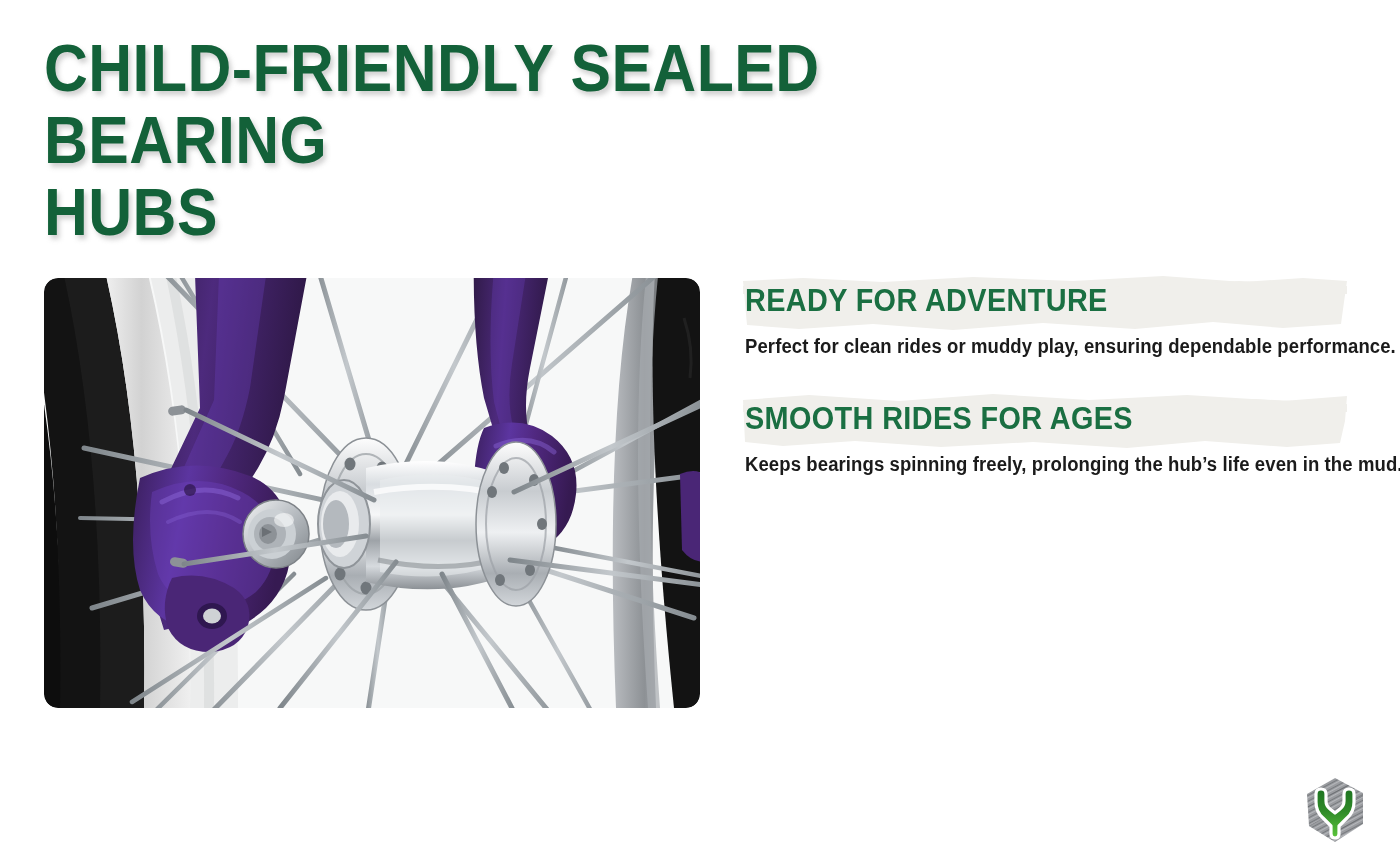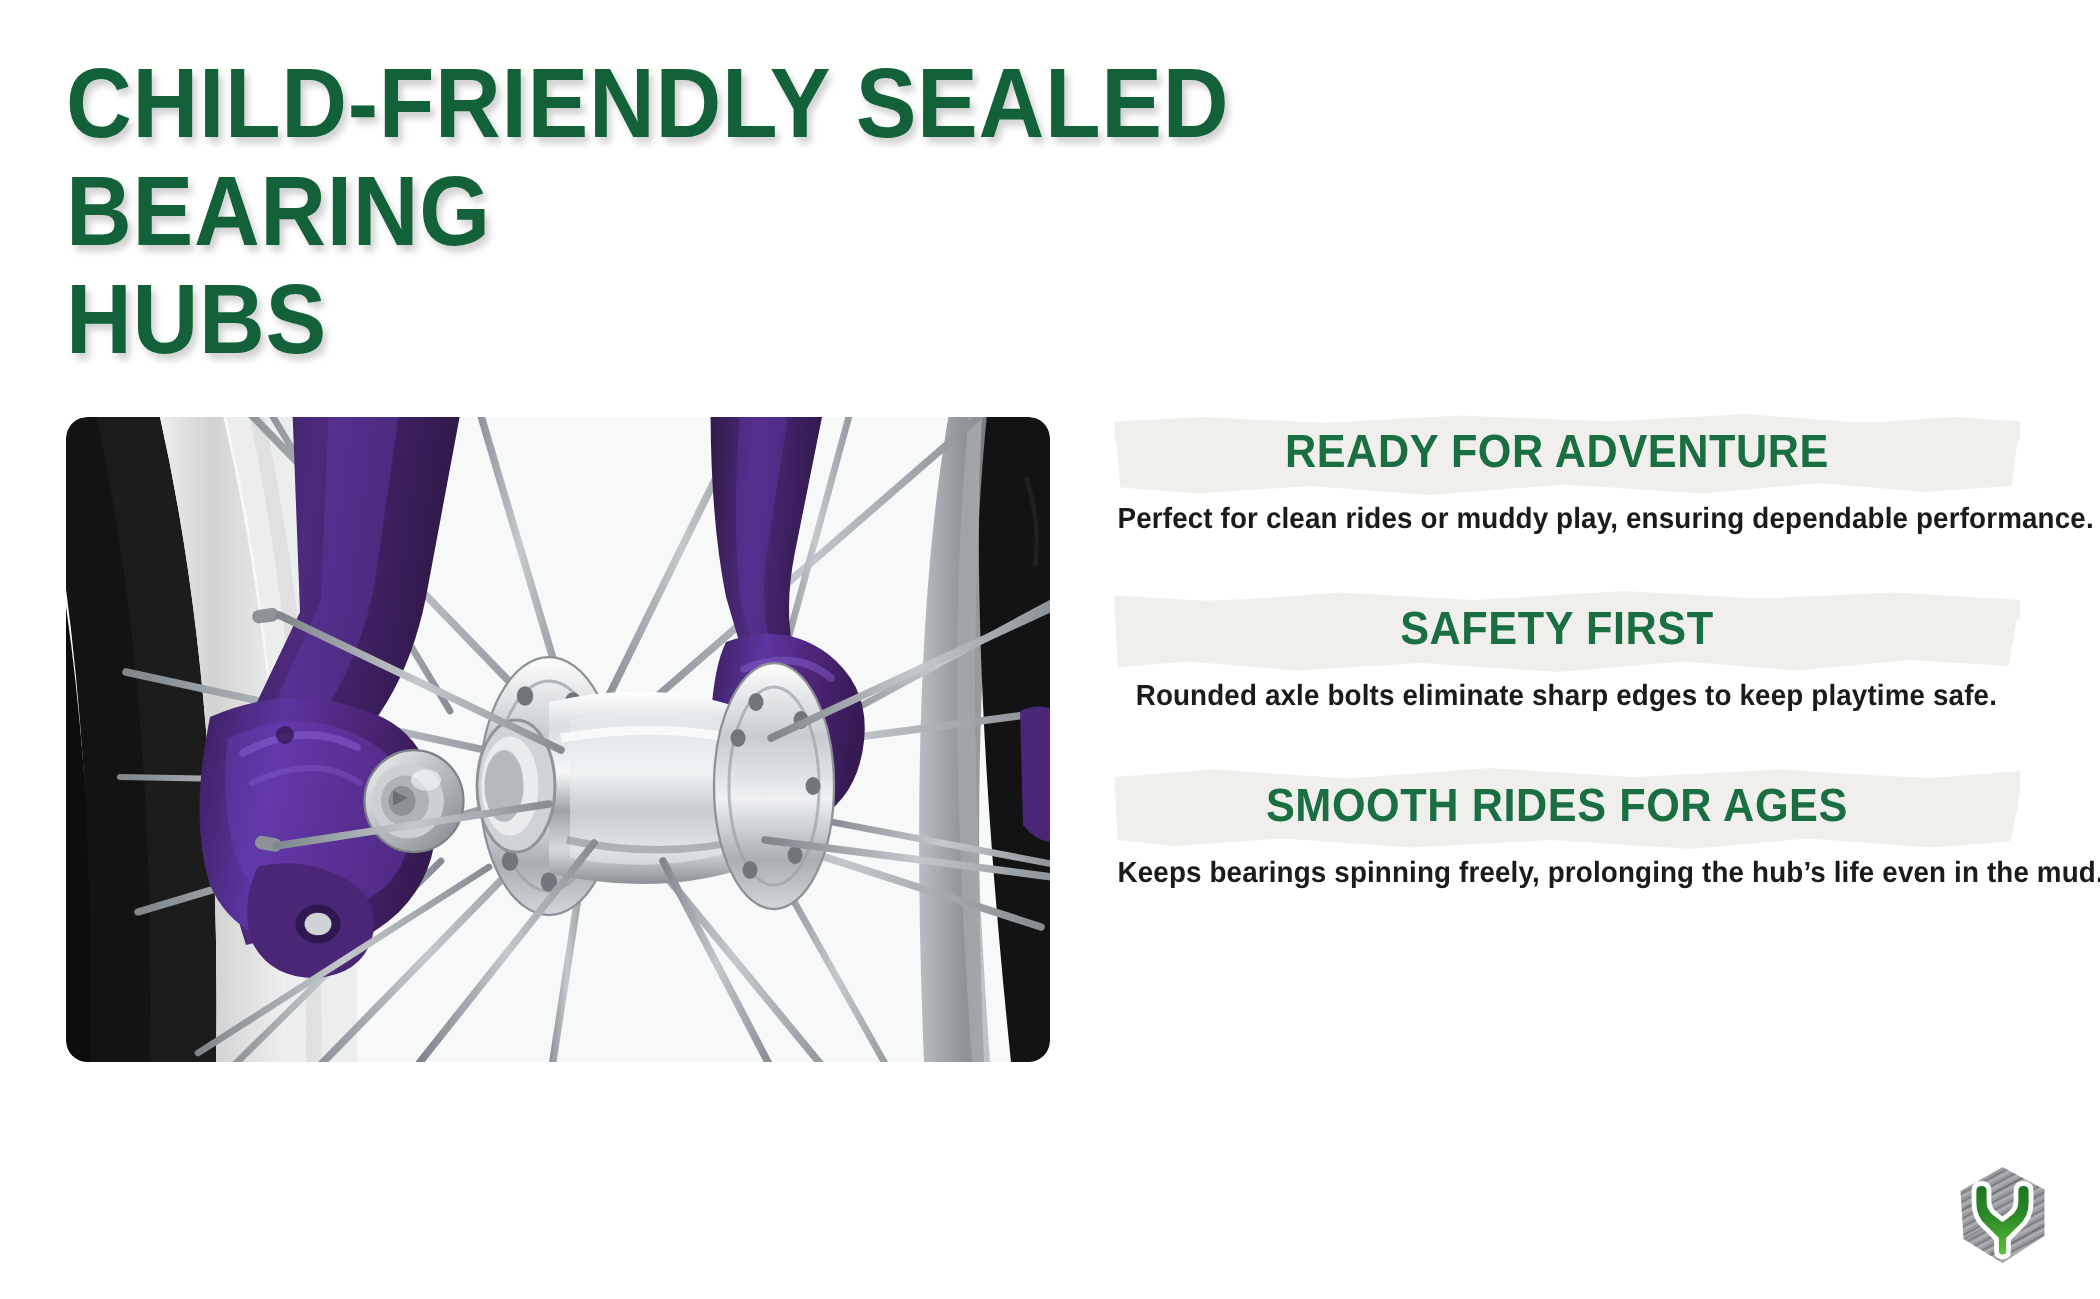--- a/index.html
+++ b/index.html
@@ -40,21 +40,20 @@
     overflow:hidden;
     background:#fbfbfb;
   }
   .photo svg{ display:block; width:100%; height:100%; }
 
   
   .features{
     position:absolute;
     left:745px; top:282px;
     width:630px;
-    text-align:center;
   }
   .feature{ position:relative; margin-bottom:42px; }
   .feature:last-child{ margin-bottom:0; }
 
   .brush{
     position:absolute;
     left:-2px; top:-10px;
     width:604px; height:62px;
     pointer-events:none;
   }
@@ -296,31 +295,20 @@
       <svg viewBox="0 0 604 62" preserveAspectRatio="none">
         <path d="M0,9 L60,6 L140,10 L230,5 L330,9 L420,4 L500,10 L560,6 L604,9
                  L601,30 L598,52 L540,56 L470,50 L392,57 L300,51 L210,58 L130,52 L56,57 L4,53 Z" fill="#f0efeb"></path>
         <path d="M0,14 L80,11 L176,16 L284,10 L392,15 L496,9 L604,14 L604,22 L0,22 Z" fill="#f0efeb"></path>
       </svg>
     </div>
     <div class="f-head">READY FOR ADVENTURE</div>
     <div class="f-body">Perfect for clean rides or muddy play, ensuring dependable performance.</div>
   </div>
 
-  <div class="feature">
-    <div class="brush">
-      <svg viewBox="0 0 604 62" preserveAspectRatio="none">
-        <path d="M0,7 L70,11 L150,5 L240,10 L340,4 L430,9 L520,5 L604,10
-                 L600,32 L596,54 L530,50 L455,57 L380,51 L296,58 L204,52 L122,57 L48,51 L2,55 Z" fill="#f0efeb"></path>
-        <path d="M0,13 L96,9 L200,15 L310,9 L416,14 L520,10 L604,15 L604,23 L0,23 Z" fill="#f0efeb"></path>
-      </svg>
-    </div>
-    <div class="f-head">SAFETY FIRST</div>
-    <div class="f-body">Rounded axle bolts eliminate sharp edges to keep playtime safe.</div>
-  </div>
 
   <div class="feature">
     <div class="brush">
       <svg viewBox="0 0 604 62" preserveAspectRatio="none">
         <path d="M0,10 L66,5 L156,11 L250,4 L346,10 L444,5 L540,11 L604,6
                  L602,31 L597,53 L544,57 L462,51 L384,58 L290,52 L198,57 L112,51 L40,56 L2,52 Z" fill="#f0efeb"></path>
         <path d="M0,15 L88,10 L192,16 L300,10 L408,15 L512,9 L604,14 L604,22 L0,22 Z" fill="#f0efeb"></path>
       </svg>
     </div>
     <div class="f-head">SMOOTH RIDES FOR AGES</div>

